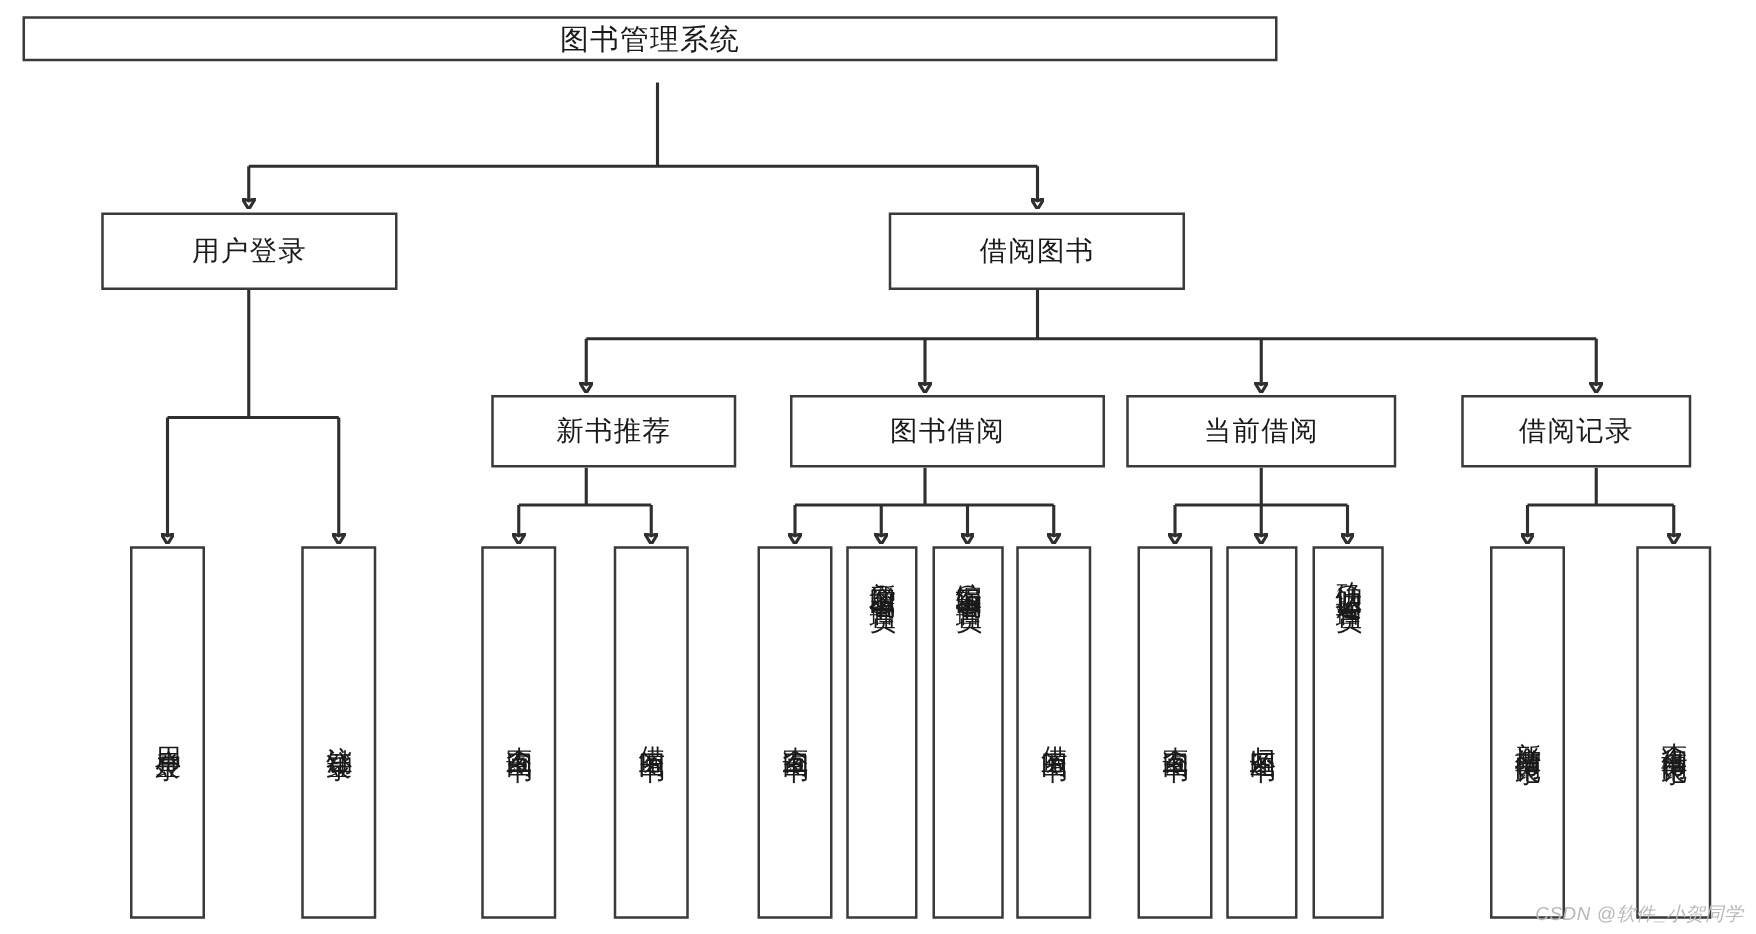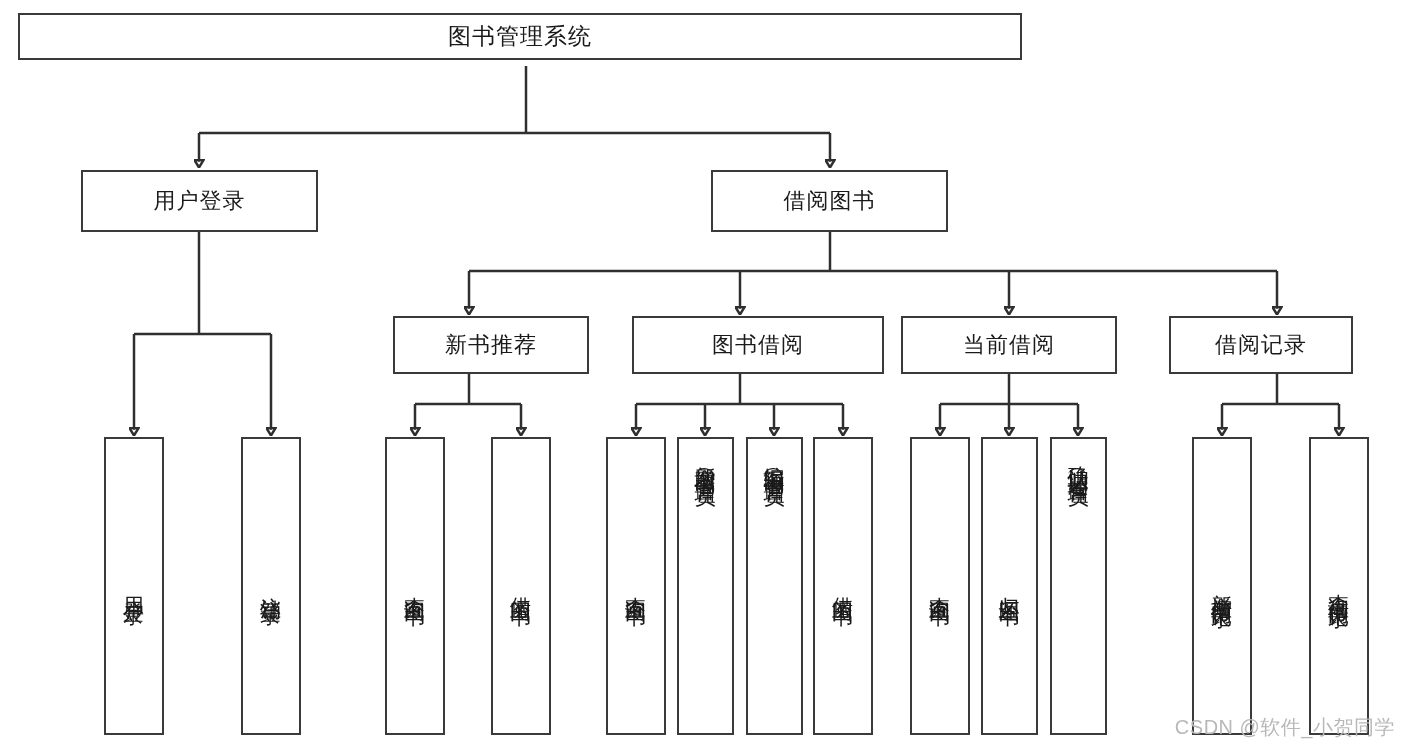--- a/index.html
+++ b/index.html
@@ -75,25 +75,26 @@
     stroke: #2f2f2f;
     stroke-width: 2.5;
     fill: none;
   }
 
   
   .watermark {
     position: absolute;
     right: 10px;
     bottom: 6px;
-    font-size: 20px;
+    font-size: 15px;
     color: #b8b8b8;
     letter-spacing: 0.5px;
     white-space: nowrap;
     user-select: none;
+    font-style: italic;
   }
 </style>
 </head>
 <body>
 
 <div id="canvas">
 
   <svg class="links" viewBox="0 0 1405 747">
     <defs>
       <marker id="arrow" markerWidth="9" markerHeight="11" refX="1.5" refY="5.5" orient="auto" markerUnits="userSpaceOnUse">
@@ -135,21 +136,21 @@
     <line x1="940" y1="404" x2="940" y2="428" marker-end="url(#arrow)"></line>
     <line x1="1009" y1="404" x2="1009" y2="428" marker-end="url(#arrow)"></line>
     <line x1="1078" y1="404" x2="1078" y2="428" marker-end="url(#arrow)"></line>
 
     <line x1="1277" y1="374" x2="1277" y2="404"></line>
     <line x1="1222" y1="404" x2="1339" y2="404"></line>
     <line x1="1222" y1="404" x2="1222" y2="428" marker-end="url(#arrow)"></line>
     <line x1="1339" y1="404" x2="1339" y2="428" marker-end="url(#arrow)"></line>
   </svg>
 
-  <div class="node root horizontal" style="left:18px; top:13px; width:1004px; height:47px;">
+  <div class="node root horizontal" style="left:18px; top:13px; width:1004px; height:36px;">
     <span class="label">图书管理系统</span>
   </div>
 
   <div class="node horizontal" style="left:81px; top:170px; width:237px; height:62px;">
     <span class="label">用户登录</span>
   </div>
 
   <div class="node horizontal" style="left:711px; top:170px; width:237px; height:62px;">
     <span class="label">借阅图书</span>
   </div>

